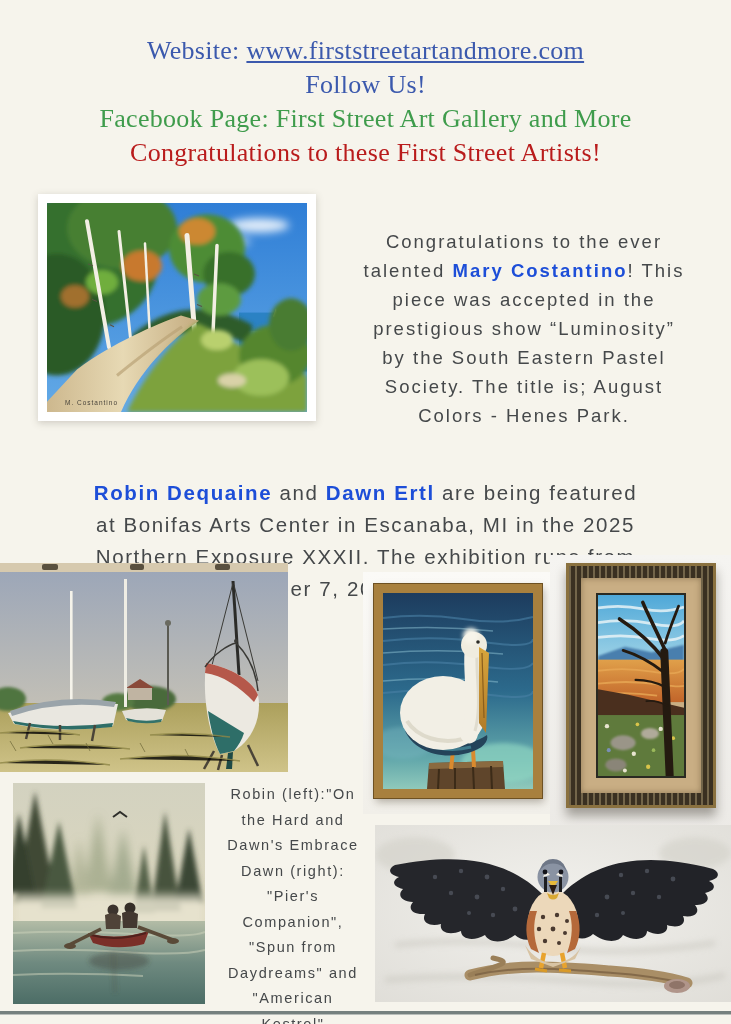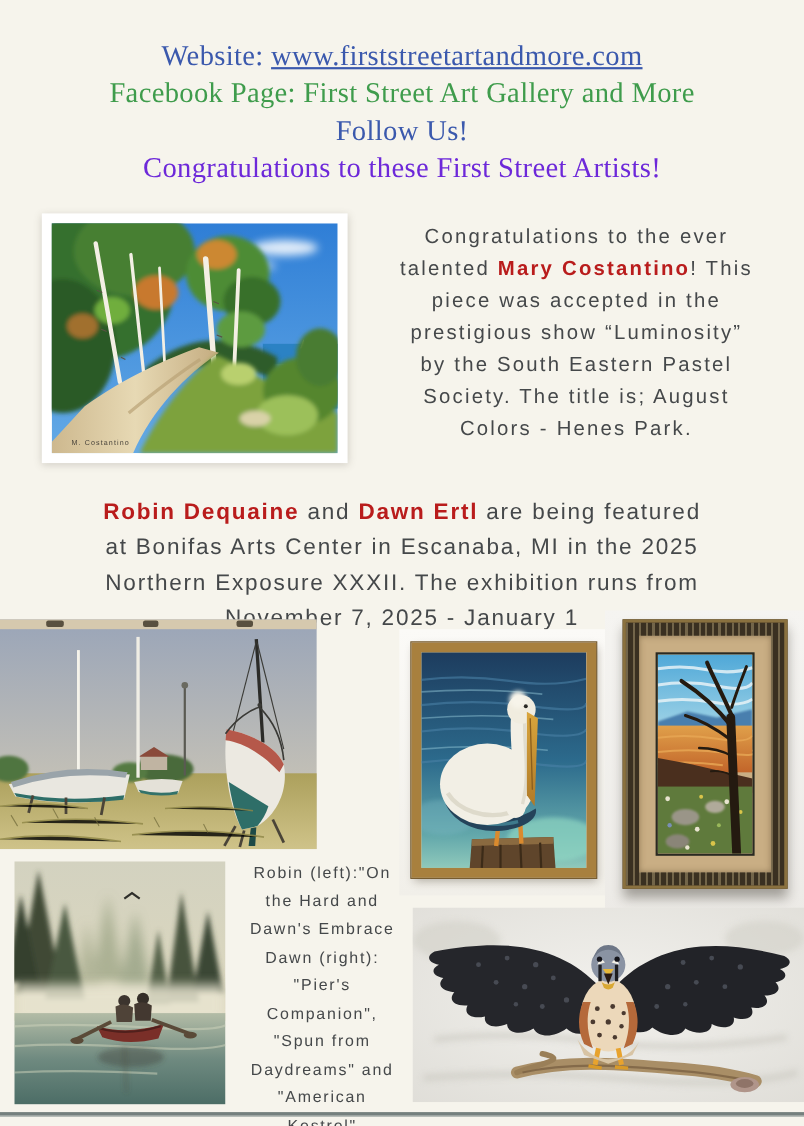--- a/index.html
+++ b/index.html
@@ -5,26 +5,26 @@
   html,body{margin:0;padding:0;}
   body{width:731px;height:1024px;background:#f6f4ec;font-family:"Liberation Sans",sans-serif;}
   .page{position:relative;width:731px;height:1024px;background:#f6f4ec;overflow:hidden;}
 
   
   .header{position:absolute;top:34px;left:0;width:731px;text-align:center;
           font-family:"Liberation Serif","DejaVu Serif",serif;}
   .h-line{font-size:26px;line-height:34px;font-weight:500;letter-spacing:.3px;}
   .h-blue{color:#3b59ad;}
   .h-green{color:#3f9c4c;}
-  .h-red{color:#6d28d9;}
+  .h-red{color:#b91c1c;}
   .website-link{color:#3b59ad;text-decoration:underline;cursor:pointer;}
 
   
-  .para{color:#45484a;text-align:center;white-space:pre-line;}
-  .para strong{font-weight:700;color:#b91c1c;}
+  .para{color:#45484a;text-align:center;white-space:pre-line;margin-top:27px;}
+  .para strong{font-weight:700;color:#1d4ed8;}
   .mary-text{position:absolute;left:320px;top:200px;width:408px;
              font-size:18.5px;line-height:29px;letter-spacing:2px;font-weight:400;}
   .exhibit-text{position:absolute;left:3px;top:450px;width:725px;
                 font-size:20.5px;line-height:32px;letter-spacing:1.6px;}
   .caption{position:absolute;left:206px;top:782px;width:174px;
            font-size:14.5px;line-height:25.5px;letter-spacing:1.6px;color:#45484a;
            text-align:center;white-space:pre-line;}
 
   
   .mary-card{position:absolute;left:38px;top:194px;width:278px;height:227px;
@@ -64,22 +64,22 @@
   .divider{position:absolute;left:0;top:1011px;width:731px;height:3px;
            background:#75807e;border-bottom:1px solid #b8bdb9;}
 </style>
 </head>
 <body>
 
 <div class="page">
 
   <div class="header">
     <div class="h-line h-blue"><span>Website: </span><a class="website-link" href="#">www.firststreetartandmore.com</a></div>
+    <div class="h-line h-blue">Follow Us!</div>
     <div class="h-line h-green">Facebook Page:  First Street Art Gallery and More</div>
-    <div class="h-line h-blue">Follow Us!</div>
     <div class="h-line h-red">Congratulations to these First Street Artists!</div>
   </div>
 
   <div class="mary-card">
     <svg viewBox="0 0 260 206" preserveAspectRatio="none">
       <defs>
         <linearGradient id="hpSky" x1="0" y1="0" x2="0" y2="1">
           <stop offset="0" stop-color="#2f7ed6"></stop>
             <stop offset="1" stop-color="#64aae6"></stop>
         </linearGradient>

